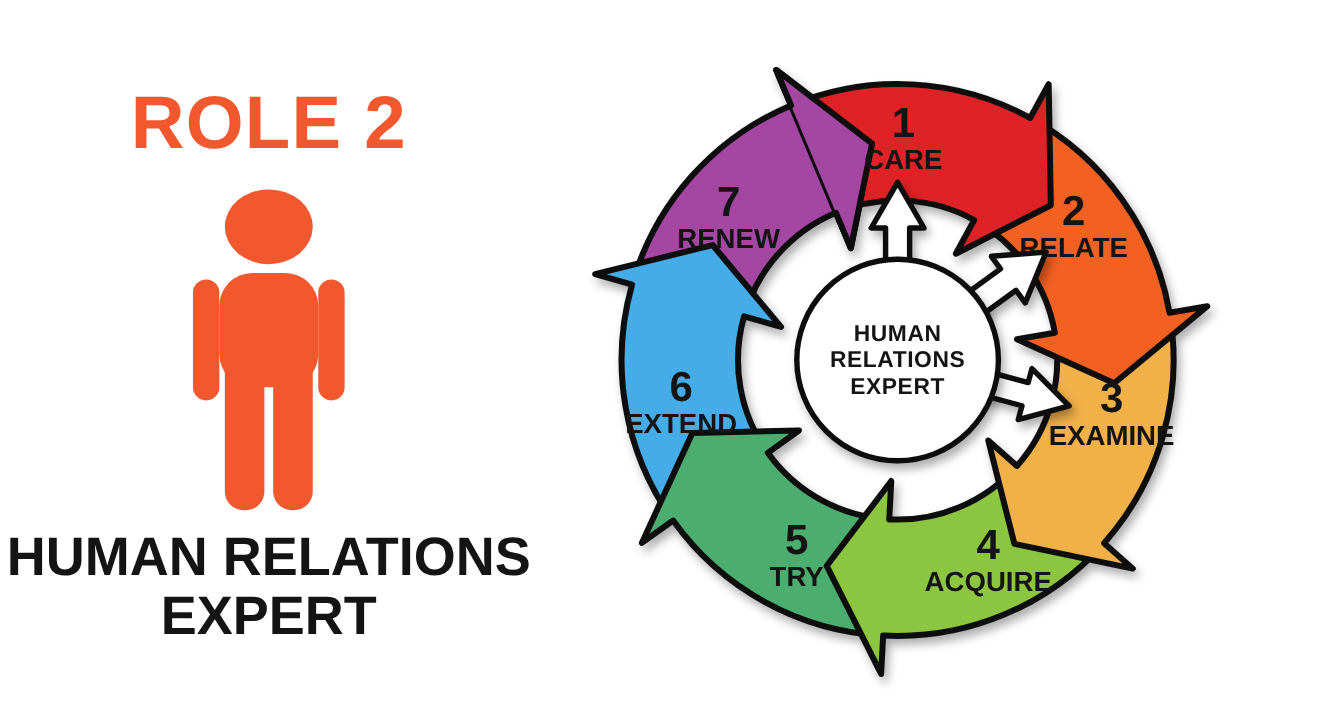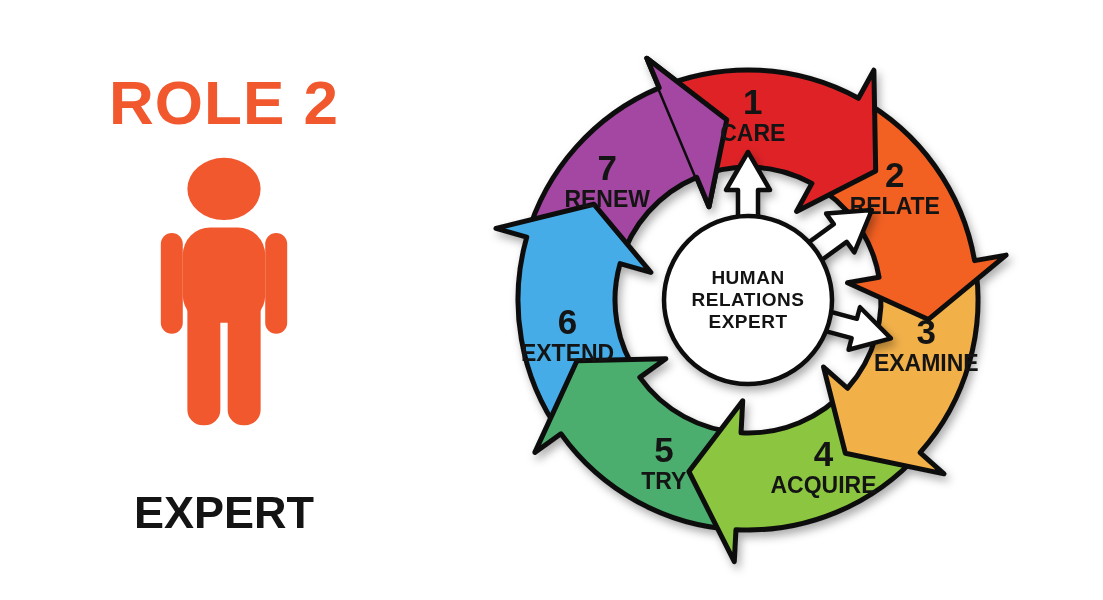--- a/index.html
+++ b/index.html
@@ -26,21 +26,21 @@
         <ellipse cx="95" cy="36" rx="40" ry="34"></ellipse>
         <rect x="50" y="78" width="90" height="104" rx="30"></rect>
         <rect x="26" y="84" width="24" height="110" rx="12"></rect>
         <rect x="140" y="84" width="24" height="110" rx="12"></rect>
         <rect x="55" y="148" width="36" height="146" rx="17"></rect>
         <rect x="99" y="148" width="36" height="146" rx="17"></rect>
       </g>
     </svg>
 
     <div class="main-title">
-      <br>
+      <span>HUMAN RELATIONS</span><br>
       <span>EXPERT</span>
     </div>
   </div>
 
   <div class="diagram-wrap">
     <svg id="cycle-svg" viewBox="0 0 655 600">
         <defs>
           <filter id="ds" x="-25%" y="-25%" width="150%" height="150%">
             <feDropShadow dx="3" dy="5" stdDeviation="4" flood-color="#000000" flood-opacity="0.32"></feDropShadow>
           </filter>

